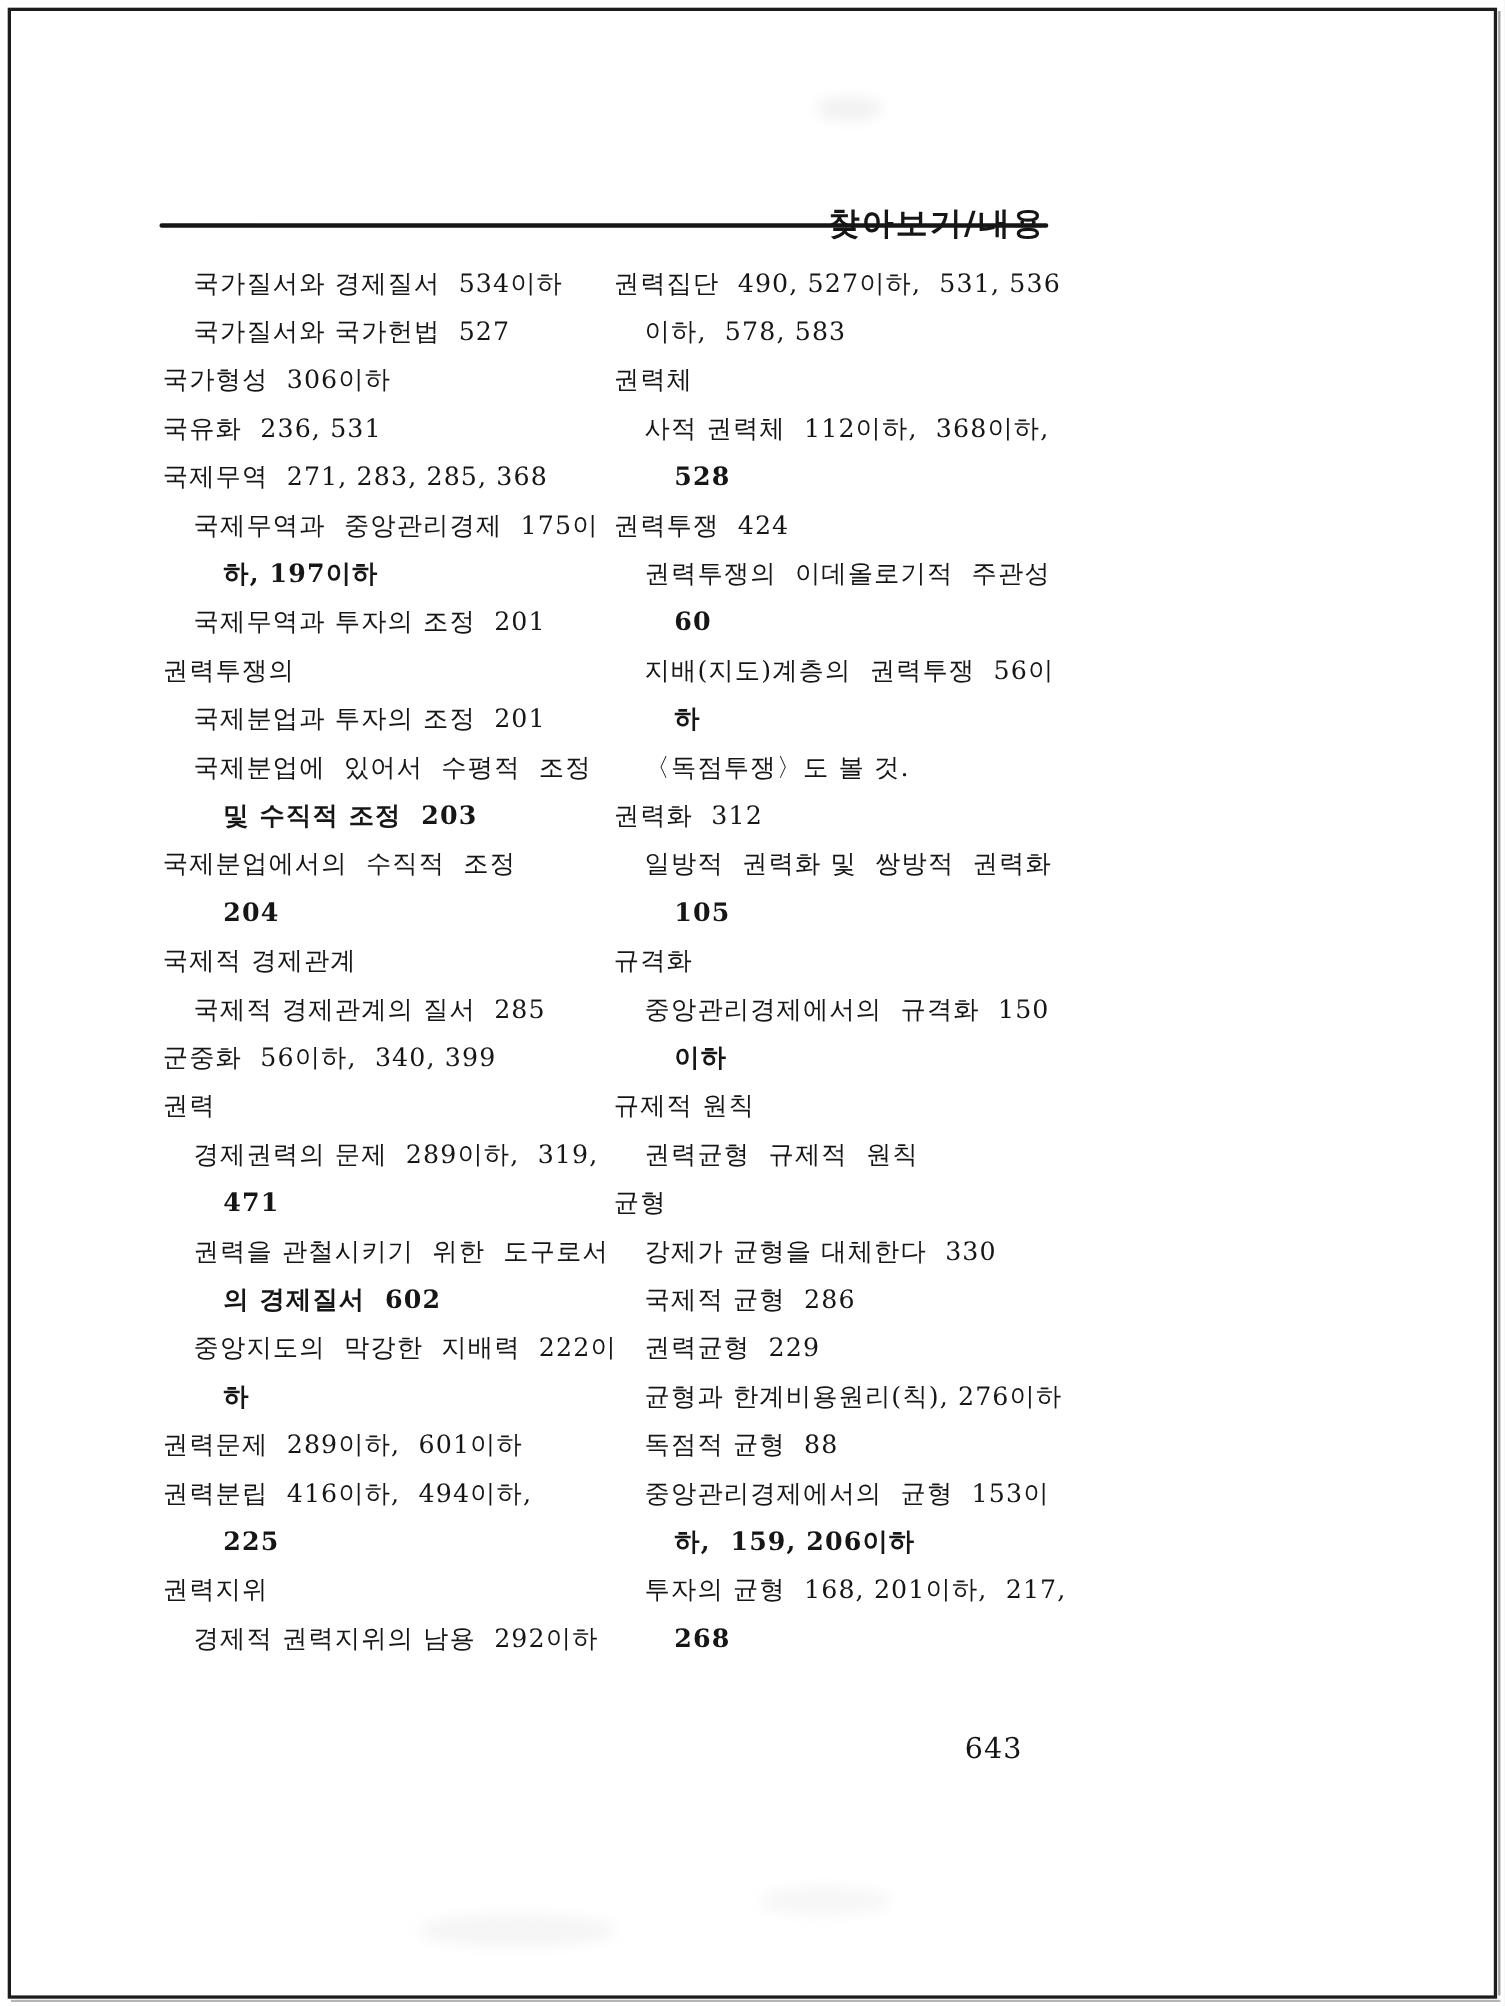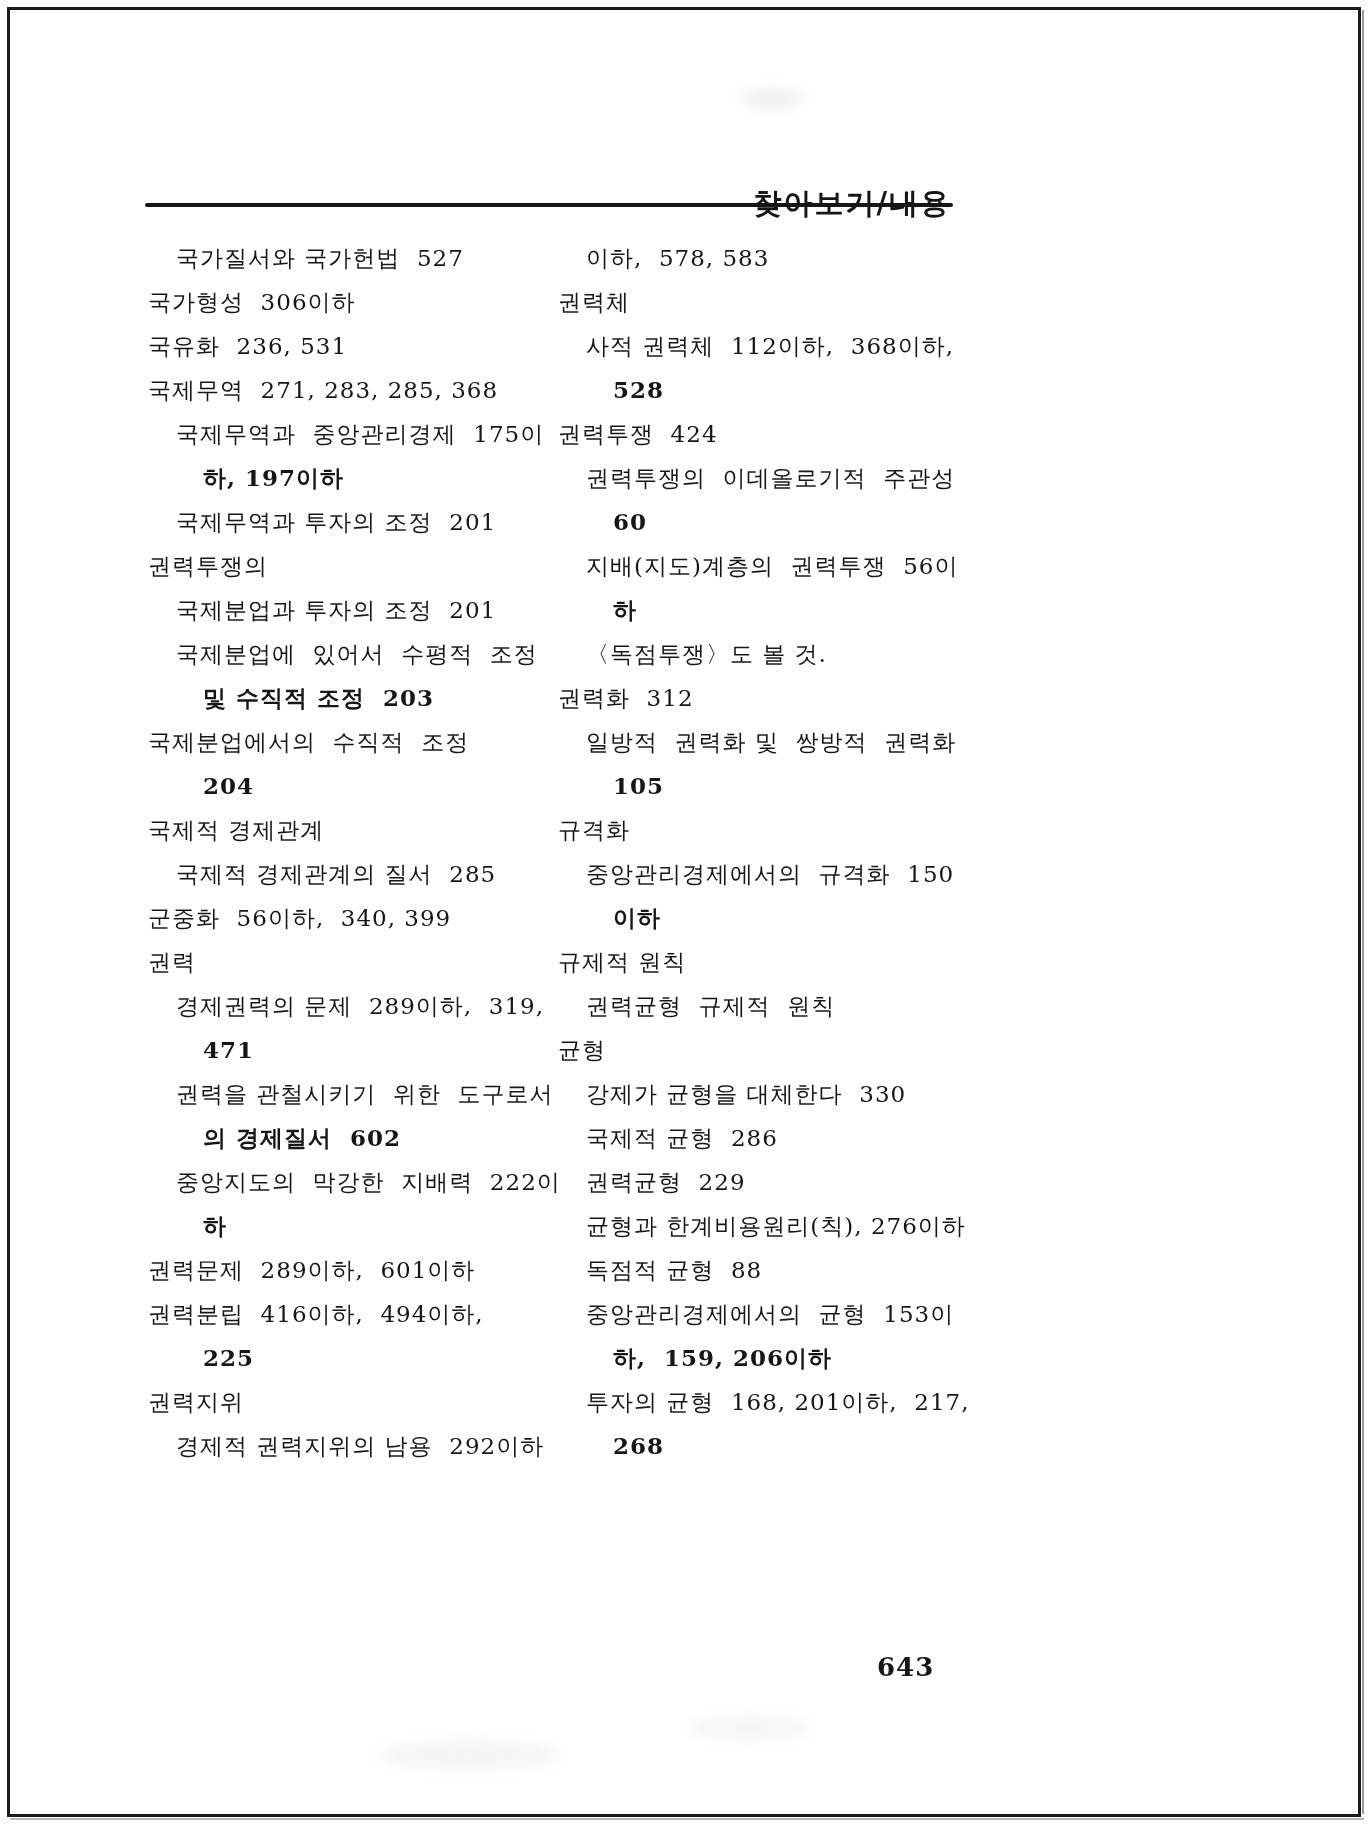--- a/index.html
+++ b/index.html
@@ -70,24 +70,24 @@
   .col-right { left: 558px; width: 404px; }
   .line {
     white-space: pre;
     height: 44px;
   }
   .indent-0 { padding-left: 0; }
   .indent-1 { padding-left: 28px; }
   .indent-2 { padding-left: 55px; font-weight: bold; }
   .page-number {
     position: absolute;
-    top: 1652px;
+    top: 1575px;
     left: 877px;
     font-size: 26px;
-    font-weight: bold;
+    font-weight: normal;
     letter-spacing: 1px;
   }
   
   .smudge {
     position: absolute;
     background: #d9d9d9;
     opacity: 0.35;
     border-radius: 50%;
     filter: blur(6px);
     pointer-events: none;
@@ -107,20 +107,21 @@
   <div class="smudge smudge-1"></div>
   <div class="smudge smudge-2"></div>
   <div class="smudge smudge-3"></div>
 
   <div class="header">
     <span>찾아보기/내용</span>
   </div>
   <div class="header-rule"></div>
 
   <div class="col col-left">
+      <div class="line indent-1">국가질서와 경제질서  534이하</div>
       <div class="line indent-1">국가질서와 국가헌법  527</div>
       <div class="line indent-0">국가형성  306이하</div>
       <div class="line indent-0">국유화  236, 531</div>
       <div class="line indent-0">국제무역  271, 283, 285, 368</div>
       <div class="line indent-1">국제무역과  중앙관리경제  175이</div>
       <div class="line indent-2">하, 197이하</div>
       <div class="line indent-1">국제무역과 투자의 조정  201</div>
       <div class="line indent-0">권력투쟁의</div>
       <div class="line indent-1">국제분업과 투자의 조정  201</div>
       <div class="line indent-1">국제분업에  있어서  수평적  조정</div>
@@ -138,20 +139,21 @@
       <div class="line indent-1">중앙지도의  막강한  지배력  222이</div>
       <div class="line indent-2">하</div>
       <div class="line indent-0">권력문제  289이하,  601이하</div>
       <div class="line indent-0">권력분립  416이하,  494이하,</div>
       <div class="line indent-2">225</div>
       <div class="line indent-0">권력지위</div>
       <div class="line indent-1">경제적 권력지위의 남용  292이하</div>
     </div>
 
   <div class="col col-right">
+      <div class="line indent-0">권력집단  490, 527이하,  531, 536</div>
       <div class="line indent-1">이하,  578, 583</div>
       <div class="line indent-0">권력체</div>
       <div class="line indent-1">사적 권력체  112이하,  368이하,</div>
       <div class="line indent-2">528</div>
       <div class="line indent-0">권력투쟁  424</div>
       <div class="line indent-1">권력투쟁의  이데올로기적  주관성</div>
       <div class="line indent-2">60</div>
       <div class="line indent-1">지배(지도)계층의  권력투쟁  56이</div>
       <div class="line indent-2">하</div>
       <div class="line indent-1">〈독점투쟁〉도 볼 것.</div>

